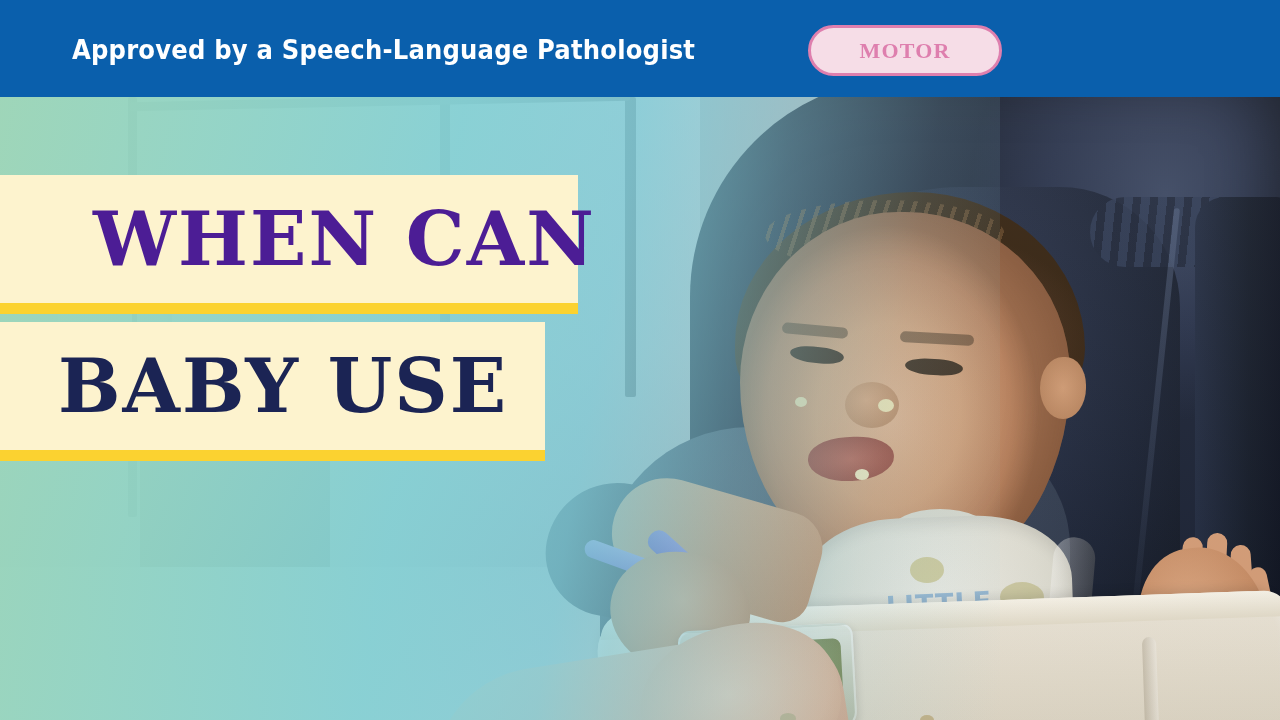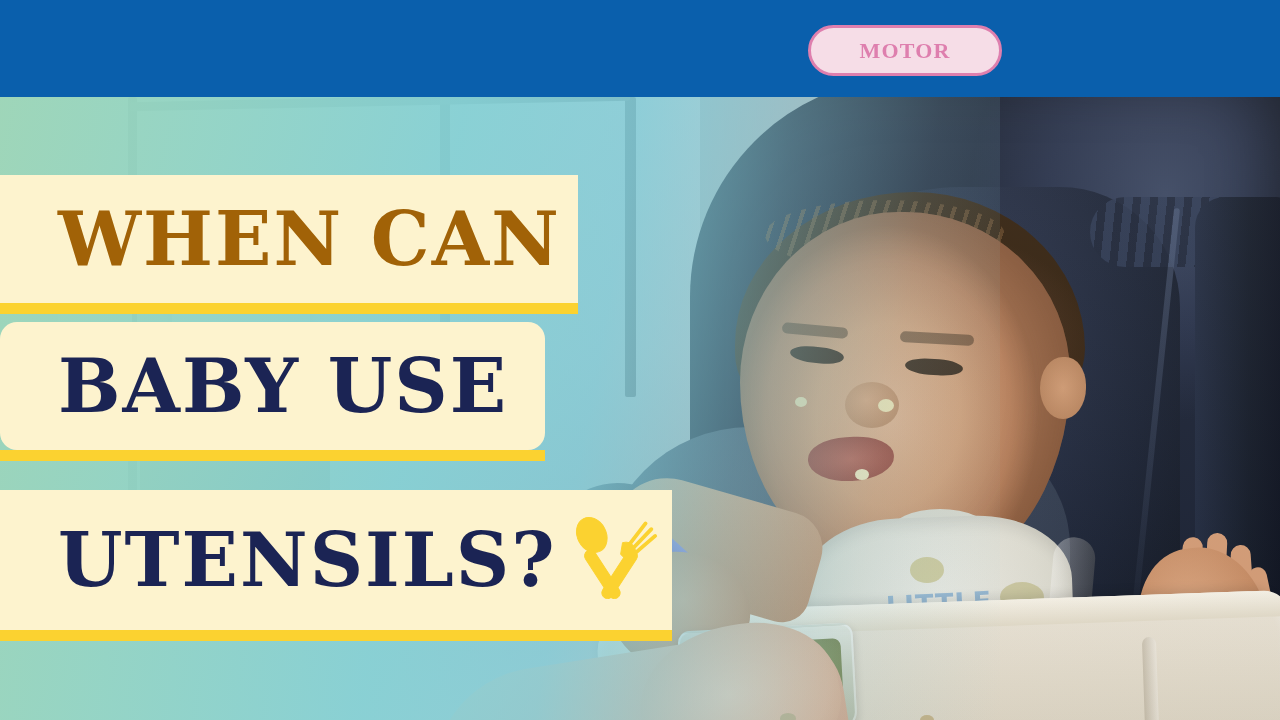--- a/index.html
+++ b/index.html
@@ -486,52 +486,32 @@
     <div class="crumb c1"></div>
 
     <div class="crumb c3"></div>
 
     <div class="photo-soft"></div>
   </div>
 
   <div id="teal-overlay"></div>
 
   <div id="header" style="background: rgb(10, 95, 172);">
+    <div id="header-title">Approved by a Speech-Language Pathologist</div>
     <div class="badge" id="badge-motor" style="background: rgb(246, 221, 231); border-color: rgb(222, 127, 174); color: rgb(222, 127, 174);">MOTOR</div>
   </div>
 
   <div class="title-block" id="tb1">
     <div class="title-box" style="background: rgb(253, 243, 206);">
-      <span class="title-text" style="color: #a16207;">WHEN CAN</span>
+      <span class="title-text" style="color: #4c1d95; margin-left: 35px;">WHEN CAN</span>
     </div>
     <div class="title-underline" style="background: rgb(251, 210, 48);"></div>
   </div>
 
   <div class="title-block" id="tb2">
-    <div class="title-box" style="background: rgb(253, 243, 206); border-radius: 17px;">
+    <div class="title-box" style="background: rgb(253, 243, 206);">
       <span class="title-text" style="color: rgb(27, 36, 84);">BABY USE</span>
     </div>
     <div class="title-underline" style="background: rgb(251, 210, 48);"></div>
   </div>
 
-  <div class="title-block" id="tb3">
-    <div class="title-box" style="background: rgb(253, 243, 206);">
-      <span class="title-text" style="color: rgb(27, 36, 84);">UTENSILS?</span>
-      <span class="utensil-icon">
-        <svg width="96" height="96" viewBox="0 0 100 100" aria-hidden="true">
-          <g id="utensil-svg-group" fill="#FBD230" stroke="#FBD230">
-
-            <ellipse cx="30" cy="26" rx="15" ry="19" transform="rotate(-28 30 26)"></ellipse>
-            <rect x="35" y="38" width="12" height="58" rx="6" transform="rotate(-33 41 67)"></rect>
-
-            <rect x="53" y="38" width="12" height="58" rx="6" transform="rotate(33 59 67)"></rect>
-            <path d="M66 40 L86 14" stroke-width="4" stroke-linecap="round" fill="none"></path>
-            <path d="M70 43 L92 20" stroke-width="4" stroke-linecap="round" fill="none"></path>
-            <path d="M74 46 L96 27" stroke-width="4" stroke-linecap="round" fill="none"></path>
-            <path d="M62 34 q8 -2 12 4 q4 7 -2 11 q-7 4 -12 -3 z"></path>
-          </g>
-        </svg>
-      </span>
-    </div>
-    <div class="title-underline" style="background: rgb(251, 210, 48);"></div>
-  </div>
 
 </div>
 
 </body></html>

